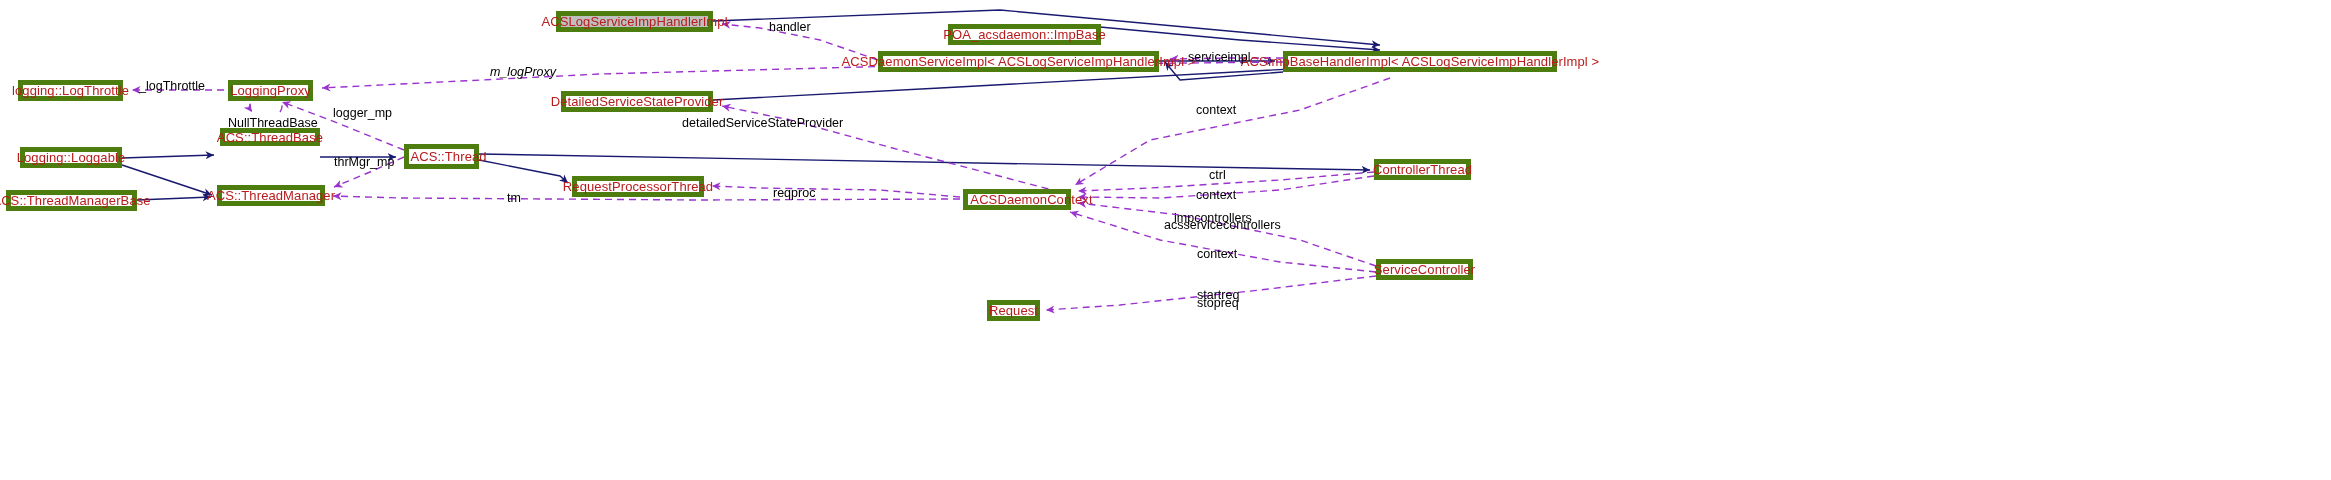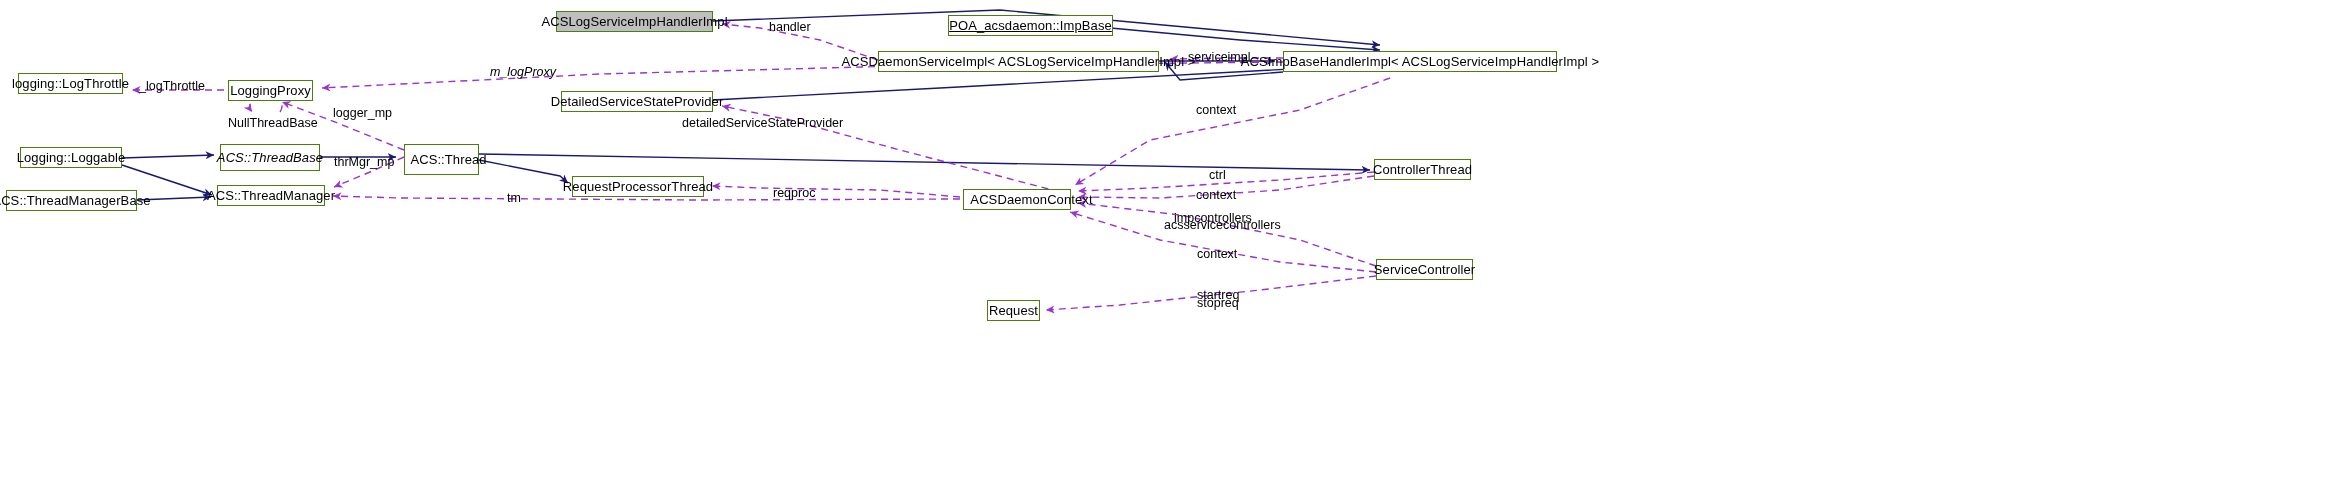--- a/index.html
+++ b/index.html
@@ -19,23 +19,23 @@
     position: absolute;
     left: 0;
     top: 0;
     width: 2331px;
     height: 480px;
     pointer-events: none;
   }
   .node {
     position: absolute;
     box-sizing: border-box;
-    border: 1px solid #4d7c0f;
+    border: 5px solid #4d7c0f;
     background: #ffffff;
-    color: #000000;
+    color: #b91c1c;
     font-size: 13px;
     line-height: 1;
     display: flex;
     align-items: center;
     justify-content: center;
     white-space: nowrap;
     letter-spacing: 0.1px;
   }
   .node.filled {
     background: #bfbfbf;
@@ -91,51 +91,51 @@
       <path d="M1060,192 L900,150 L790,120 L722,106"></path>
       <path d="M1390,78 L1300,110 L1150,140 L1075,185"></path>
       <path d="M1374,172 L1280,180 L1150,188 L1078,191"></path>
       <path d="M1374,176 L1280,190 L1160,198 L1078,197"></path>
       <path d="M1376,266 L1300,240 L1180,215 L1078,203"></path>
       <path d="M1376,272 L1280,262 L1160,240 L1070,212"></path>
       <path d="M1376,276 L1260,290 L1120,305 L1046,310"></path>
     </g>
   </svg>
 
-  <div class="node" style="left: 18px; top: 73px; width: 105px; height: 21px;">
+  <div class="node" style="left: 18px; top: 80px; width: 105px; height: 21px;">
     <span>logging::LogThrottle</span>
   </div>
   <div class="node" style="left: 228px; top: 80px; width: 85px; height: 21px; text-align: center;">
     <span>LoggingProxy</span>
   </div>
   <div class="node" style="left: 20px; top: 147px; width: 102px; height: 21px;">
     <span>Logging::Loggable</span>
   </div>
-  <div class="node" style="left: 220px; top: 144px; width: 100px; height: 27px; font-style: italic;">
+  <div class="node" style="left: 220px; top: 128px; width: 100px; height: 18px;">
     <span>ACS::ThreadBase</span>
   </div>
-  <div class="node" style="left: 404px; top: 144px; width: 75px; height: 31px; padding-left: 14px;">
+  <div class="node" style="left: 404px; top: 144px; width: 75px; height: 25px; padding-left: 14px;">
     <span>ACS::Thread</span>
   </div>
   <div class="node" style="left: 6px; top: 190px; width: 131px; height: 21px;">
     <span>ACS::ThreadManagerBase</span>
   </div>
   <div class="node" style="left: 217px; top: 185px; width: 108px; height: 21px;">
     <span>ACS::ThreadManager</span>
   </div>
   <div class="node" style="left: 572px; top: 176px; width: 132px; height: 21px;">
     <span>RequestProcessorThread</span>
   </div>
   <div class="node" style="left: 561px; top: 91px; width: 152px; height: 21px;">
     <span>DetailedServiceStateProvider</span>
   </div>
   <div class="node filled" style="left: 556px; top: 11px; width: 157px; height: 21px;">
     <span>ACSLogServiceImpHandlerImpl</span>
   </div>
-  <div class="node" style="left: 948px; top: 15px; width: 165px; height: 21px; text-decoration: underline;">
+  <div class="node" style="left: 948px; top: 24px; width: 153px; height: 21px;">
     <span>POA_acsdaemon::ImpBase</span>
   </div>
   <div class="node" style="left: 1283px; top: 51px; width: 274px; height: 21px;">
     <span>ACSImpBaseHandlerImpl&lt; ACSLogServiceImpHandlerImpl &gt;</span>
   </div>
   <div class="node" style="left: 878px; top: 51px; width: 281px; height: 21px;">
     <span>ACSDaemonServiceImpl&lt; ACSLogServiceImpHandlerImpl &gt;</span>
   </div>
   <div class="node" style="left: 963px; top: 189px; width: 108px; height: 21px; padding-left: 29px;">
     <span>ACSDaemonContext</span>

